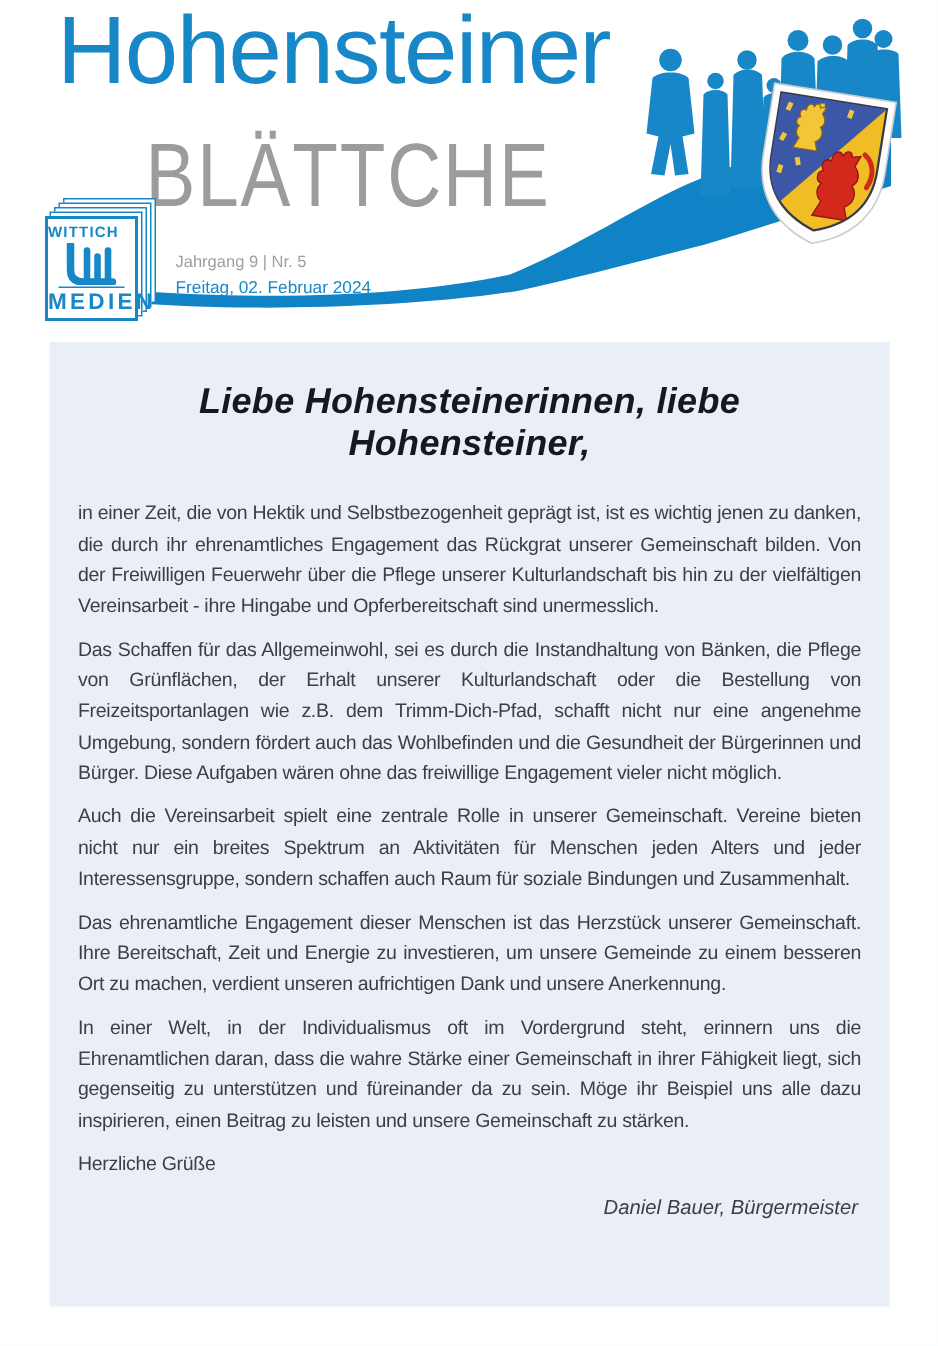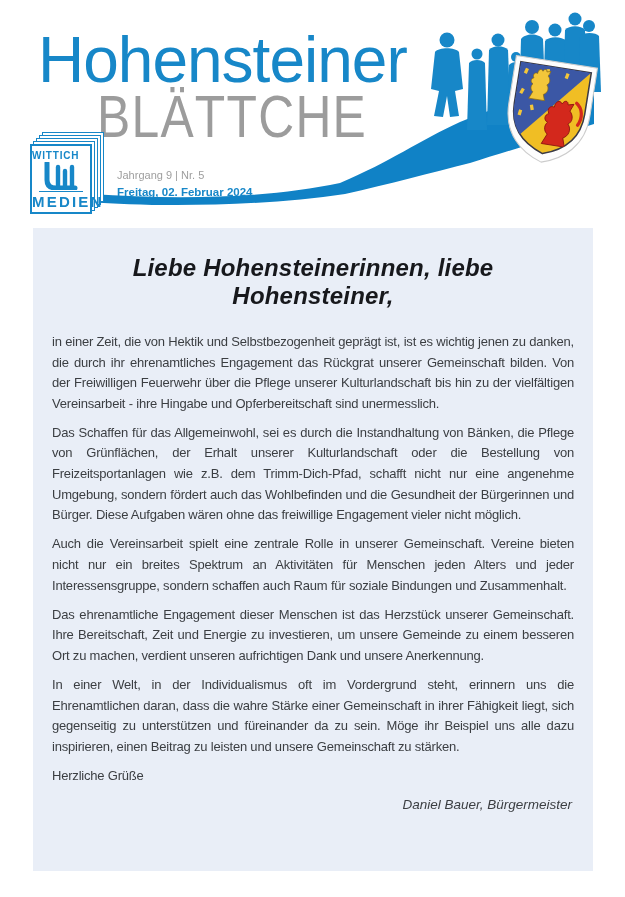--- a/index.html
+++ b/index.html
@@ -4,21 +4,21 @@
 <style>
   html,body{margin:0;padding:0;background:#ffffff;}
   .page{
     position:relative;width:625px;height:897px;background:#ffffff;overflow:hidden;
     font-family:"Liberation Sans","DejaVu Sans",sans-serif;
   }
   
   .masthead{position:absolute;left:0;top:0;width:625px;height:230px;}
   .header-art{position:absolute;left:0;top:0;width:625px;height:230px;}
   .masthead-title{
-    position:absolute;left:38px;top:28px;margin:0;
+    position:absolute;left:38px;top:1px;margin:0;
     font-size:64px;font-weight:400;letter-spacing:-1px;line-height:1;
     color:#1787c8;
     text-align:center;
   }
   .masthead-subtitle{
     position:absolute;left:97px;top:87px;
     font-size:60px;font-weight:400;letter-spacing:1.5px;line-height:1;
     color:#9c9c9c;transform:scaleX(0.83);transform-origin:left top;white-space:nowrap;
   }
   
@@ -27,21 +27,21 @@
   .wittich .s1{transform:translate(3px,-3px);} .wittich .s2{transform:translate(6px,-6px);}
   .wittich .s3{transform:translate(9px,-9px);} .wittich .s4{transform:translate(12px,-12px);}
   .wittich .front{position:absolute;left:0;top:0;width:62px;height:70px;background:#fff;border:2.6px solid #1787c8;box-sizing:border-box;}
   .wittich .wtop{display:block;margin-top:4px;font-size:10px;font-weight:bold;letter-spacing:0.8px;color:#1787c8;}
   .wittich .rule{display:block;width:44px;margin:0 auto;border-top:1.4px solid #1787c8;}
   .wittich .wbot{display:block;margin-top:1px;font-size:15px;font-weight:bold;letter-spacing:2.2px;color:#1787c8;}
   .monogram{display:block;margin:1px auto 1px auto;}
   
   .issue{position:absolute;left:117px;top:168px;line-height:1.35;}
   .issue .l1{font-size:11px;color:#9e9e9e;}
-  .issue .l2{font-size:11.5px;font-weight:bold;color:#1787c8;margin-top:2px;}
+  .issue .l2{font-size:11.5px;font-weight:normal;color:#1787c8;margin-top:2px;}
   
   .crest{position:absolute;left:503px;top:58px;transform:rotate(9deg);}
   
   .bulletin{position:absolute;right:36px;top:167px;width:170px;text-align:right;}
   .bulletin .b1{
     font-size:20.5px;color:#9a9a9a;letter-spacing:0.5px;white-space:nowrap;
     transform:scaleX(0.8);transform-origin:right top;line-height:1.1;
   }
   .bulletin .brule{border:none;border-top:1px solid #b3b3b3;margin:2px 0 3px 0;width:170px;}
   .bulletin .b2{

